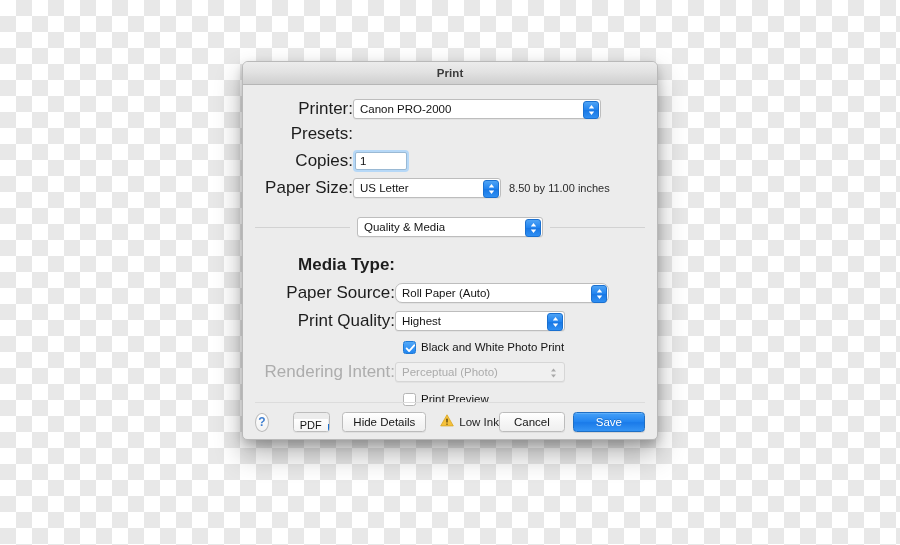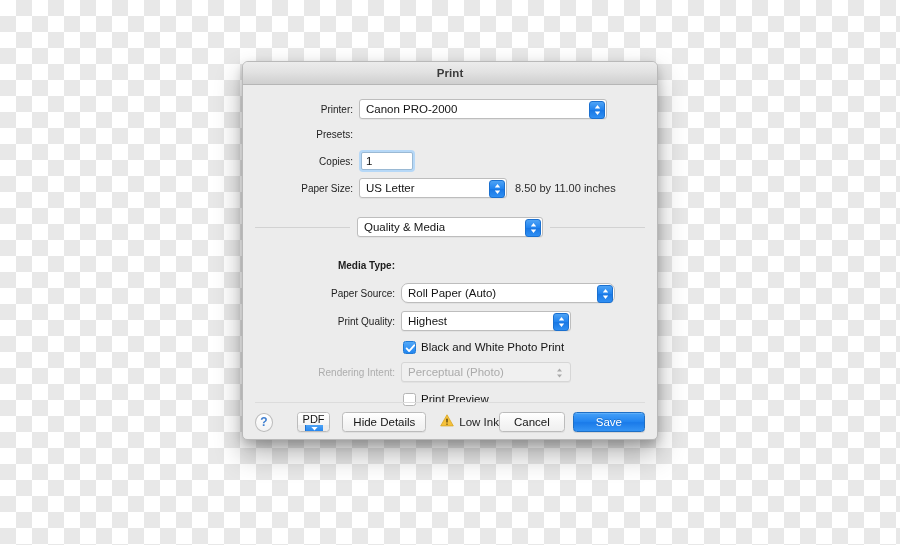--- a/index.html
+++ b/index.html
@@ -57,24 +57,23 @@
   }
 
   
   .row {
     display: flex;
     align-items: center;
     height: 22px;
     margin-bottom: 3px;
   }
   .row-label {
-    font-size: 10px;
+    font-size: 17px;
     color: #1d1d1d;
     text-align: right;
-    padding-right: 6px;
     white-space: nowrap;
   }
   .row-label.disabled { color: #adadad; }
 
   
   .popup {
     position: relative;
     height: 20px;
     background: #ffffff;
     border: 1px solid #bdbdbd;
@@ -247,29 +246,28 @@
     align-items: center;
     justify-content: center;
     padding: 0 10px;
     box-sizing: border-box;
     white-space: nowrap;
     box-shadow: 0 1px 0 rgba(0,0,0,0.05);
   }
 
   .pdf-btn {
     display: flex;
-    align-items: center;
+    align-items: flex-end;
     height: 20px;
     border: 1px solid #bcbcbc;
     border-radius: 3.5px;
     overflow: hidden;
     box-sizing: border-box;
     margin-left: 24px;
     box-shadow: 0 1px 0 rgba(0,0,0,0.05);
-    flex-direction: column;
   }
   .pdf-label {
     background: linear-gradient(to bottom, #ffffff 0%, #f4f4f4 100%);
     font-size: 11px;
     color: #151515;
     display: flex;
     align-items: center;
     padding: 0 6px;
   }
   .pdf-arrow {

